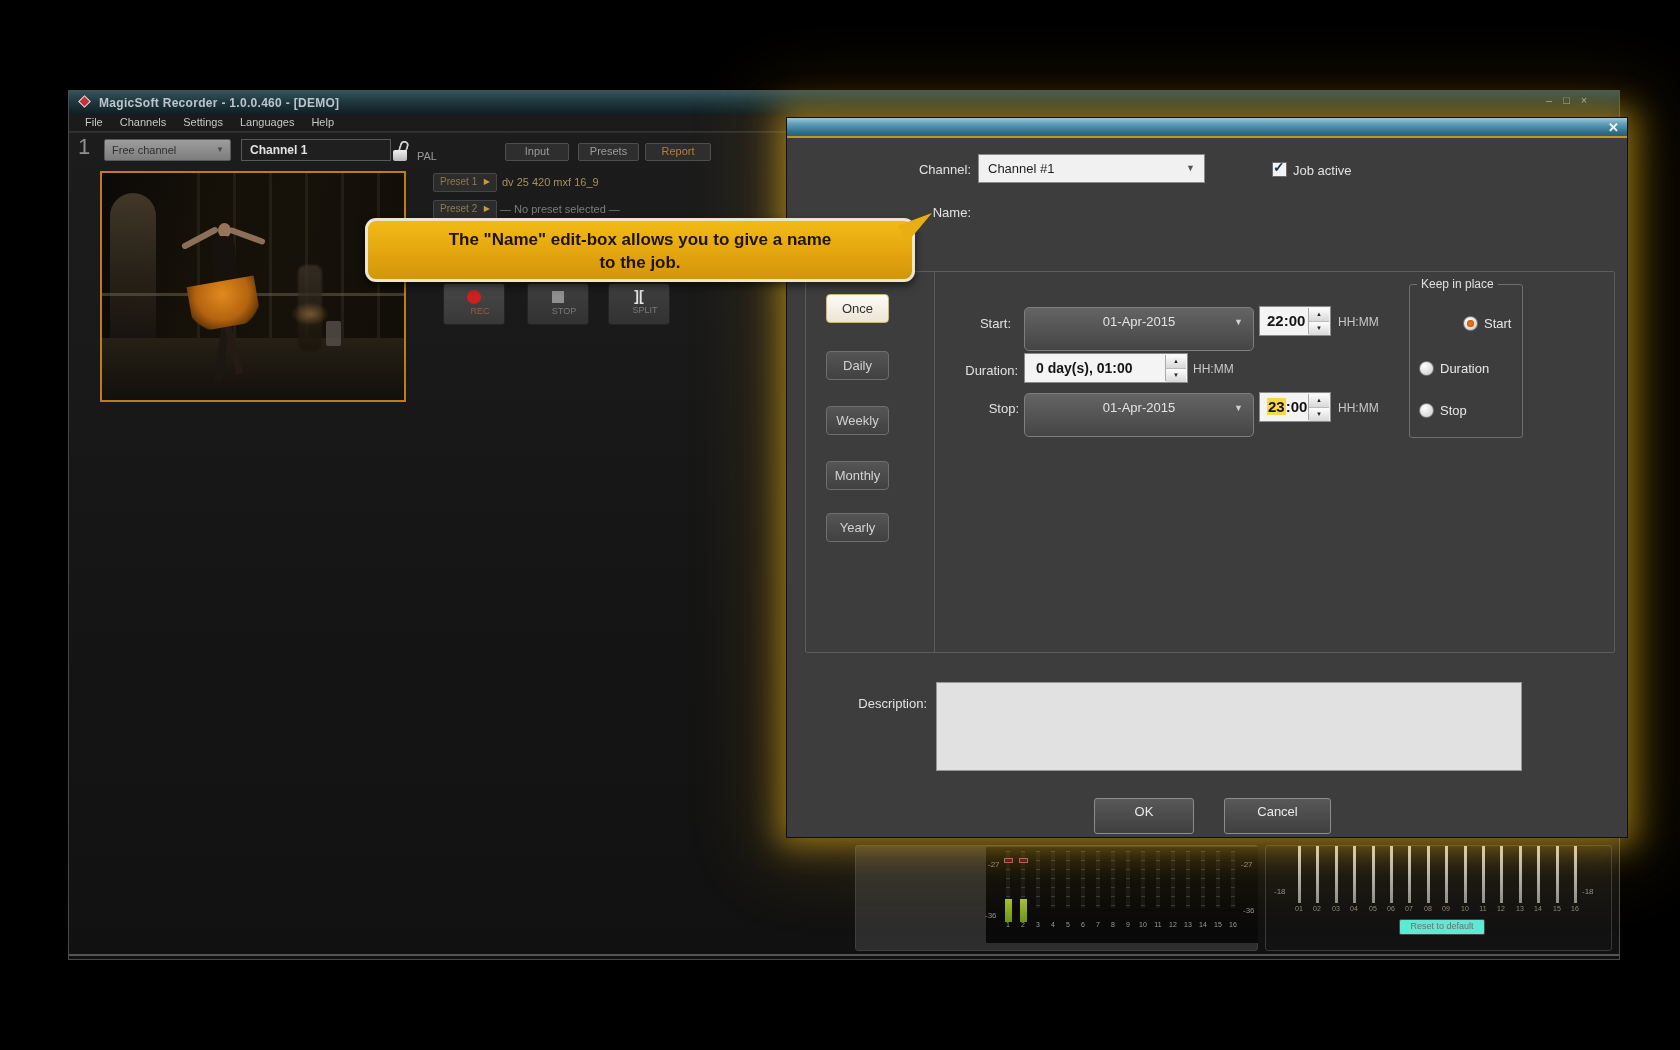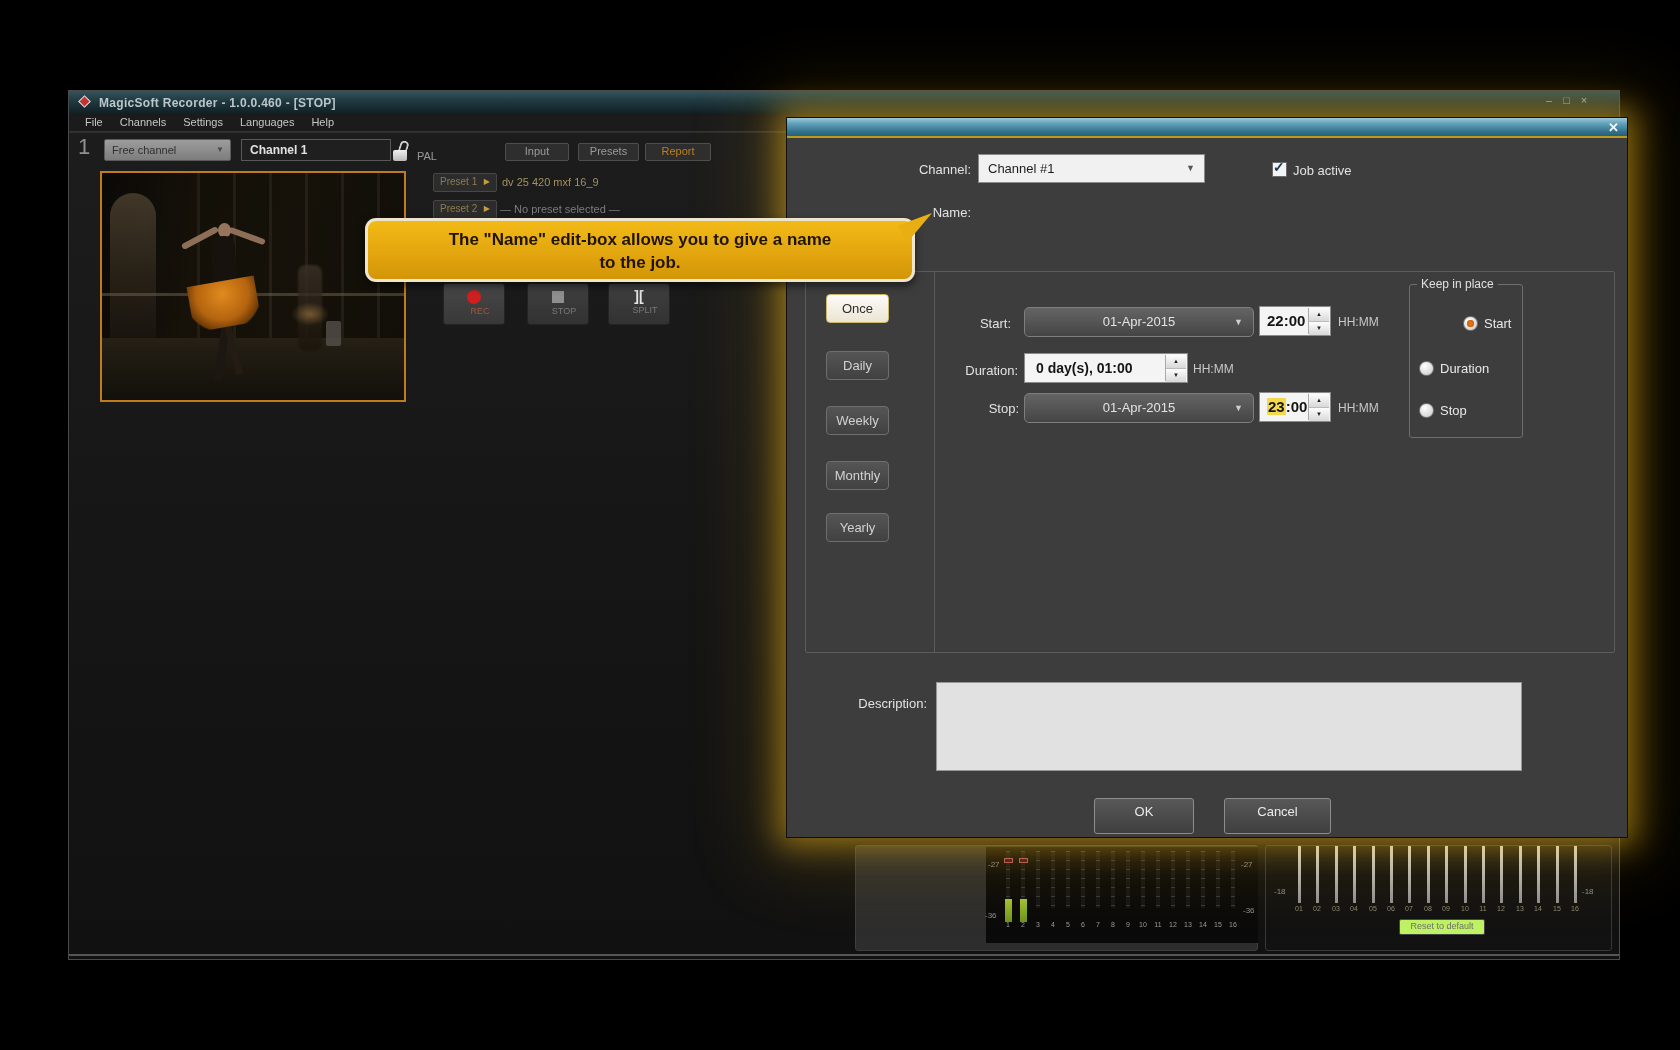--- a/index.html
+++ b/index.html
@@ -107,21 +107,21 @@
                background:linear-gradient(180deg,#a5c433,#6f921c); }
   .meter-peak { position:absolute; top:11px; width:9px; height:5px; background:#3a1218; border:1px solid #b05568; }
   .meter-num { position:absolute; top:74px; width:16px; text-align:center; font-size:7px; color:#9a9a9a; }
 
   #volume-panel { position:absolute; left:1265px; top:845px; width:347px; height:106px;
                   background:#121212; border:1px solid #383838; border-radius:3px; }
   .vol-track { position:absolute; top:0; width:3px; height:57px;
                background:linear-gradient(180deg,#dedede,#8e8e8e); }
   .vol-num { position:absolute; top:59px; width:18px; text-align:center; font-size:7px; color:#8e8a74; }
   #lbl18L { left:1274px; top:887px; } #lbl18R { left:1582px; top:887px; }
-  #reset-btn { position:absolute; left:1399px; top:919px; width:86px; height:16px; background:#bef264;
+  #reset-btn { position:absolute; left:1399px; top:919px; width:86px; height:16px; background:#5eead4;
                border:1px solid #454545; border-radius:2px; color:#6f6f6f; font-size:9px;
                text-align:center; line-height:13px; }
 
   
   #dialog { position:absolute; left:786px; top:117px; width:842px; height:721px; background:#3d3d3d;
             border:1px solid #101010; z-index:40;
             box-shadow:0 0 28px 8px rgba(235,180,25,.5), 0 0 70px 22px rgba(200,150,15,.22); }
   #dlg-titlebar { position:absolute; left:0; top:0; width:100%; height:20px;
                   background:linear-gradient(180deg,#9cc8da 0%,#5b9cb6 35%,#306e88 80%,#27607a 100%);
                   border-bottom:2px solid #ba9b1e; }
@@ -151,21 +151,21 @@
 
   .sched-btn { position:absolute; left:39px; width:63px; height:29px; border-radius:4px;
                background:linear-gradient(180deg,#555,#414141); border:1px solid #6e6e6e;
                color:#d2d2d2; font-size:13px; text-align:center; line-height:27px; }
   .sched-btn.selected { background:linear-gradient(180deg,#fcfbf7,#ece5d4); border:1px solid #cdb96a; color:#2e2e2e; }
   #btn-once{top:176px;} #btn-daily{top:233px;} #btn-weekly{top:288px;} #btn-monthly{top:343px;} #btn-yearly{top:395px;}
 
   #lab-start { left:150px; top:198px; width:74px; }
   #lab-duration { left:143px; top:245px; width:88px; }
   #lab-stop { left:150px; top:283px; width:82px; }
-  .dk-dropdown { position:absolute; height:30px; background:linear-gradient(180deg,#646464,#454545);
+  .dk-dropdown { position:absolute; height:44px; background:linear-gradient(180deg,#646464,#454545);
                  border:1px solid #7e7e7e; border-radius:5px; color:#e3e3e3; font-size:13px;
                  text-align:center; line-height:28px; }
   #dd-start { left:237px; top:189px; width:230px; } #dd-stop { left:237px; top:275px; width:230px; }
   .dk-dropdown .dd-arrow { color:#cfcfcf; line-height:28px; right:10px; }
 
   .spinbox { position:absolute; height:30px; background:#f4f4f4; border:1px solid #8a8a8a;
              font-size:15px; font-weight:bold; color:#151515; line-height:28px; }
   #time-start { left:472px; top:188px; width:72px; padding-left:7px; }
   #time-stop  { left:472px; top:274px; width:72px; padding-left:7px; }
   #dur-field  { left:237px; top:235px; width:164px; padding-left:11px; font-size:14px; }
@@ -209,21 +209,21 @@
                 clip-path:polygon(100% 0, 0 42%, 26% 100%); z-index:51; }
 </style>
 </head>
 <body>
 
 <div id="screen">
 
   <div id="main-window"></div>
   <div id="mw-titlebar"></div>
   <div id="mw-icon"></div>
-  <div id="mw-title">MagicSoft Recorder - 1.0.0.460 - [STOP]</div>
+  <div id="mw-title">MagicSoft Recorder - 1.0.0.460 - [DEMO]</div>
   <div id="mw-controls">
     <span>–</span>
     <span>□</span>
     <span>×</span>
   </div>
   <div id="mw-menubar">
     <span>File</span>
     <span>Channels</span>
     <span>Settings</span>
     <span>Languages</span>

